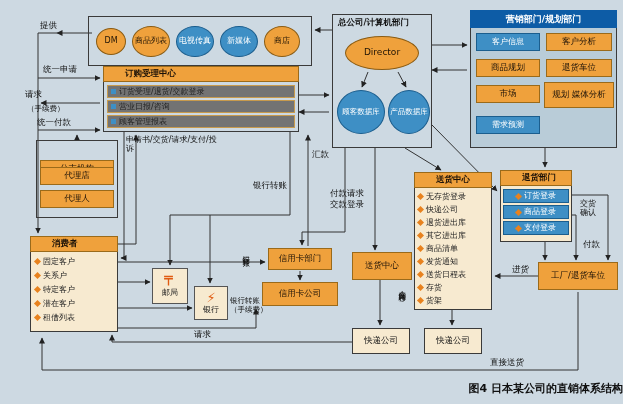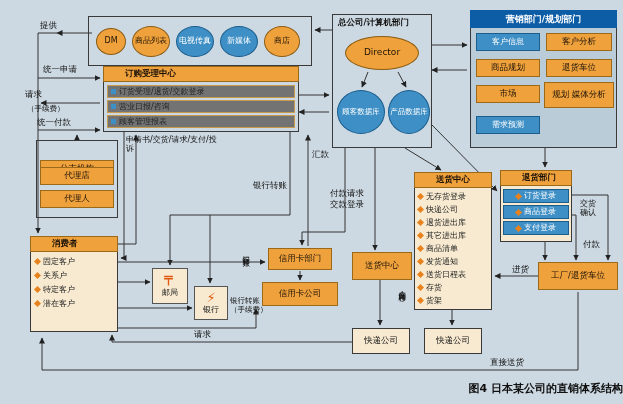--- a/index.html
+++ b/index.html
@@ -186,20 +186,24 @@
        <span>关系户</span>
     </div>
   <div class="li" style="left:35px;top:283px;width:80px;height:13px">
        <span class="diamond"></span>
        <span>特定客户</span>
     </div>
   <div class="li" style="left:35px;top:297px;width:80px;height:13px">
        <span class="diamond"></span>
        <span>潜在客户</span>
     </div>
+  <div class="li" style="left:35px;top:311px;width:80px;height:13px">
+       <span class="diamond"></span>
+       <span>租借列表</span>
+    </div>
 
   <div class="node iconbox cream" style="left:152px;top:268px;width:36px;height:36px">
        <span class="glyph">〒</span>
        <span>邮局</span>
     </div>
   <div class="node iconbox cream" style="left:194px;top:286px;width:34px;height:34px">
        <span class="glyph">⚡</span>
        <span>银行</span>
     </div>
 

